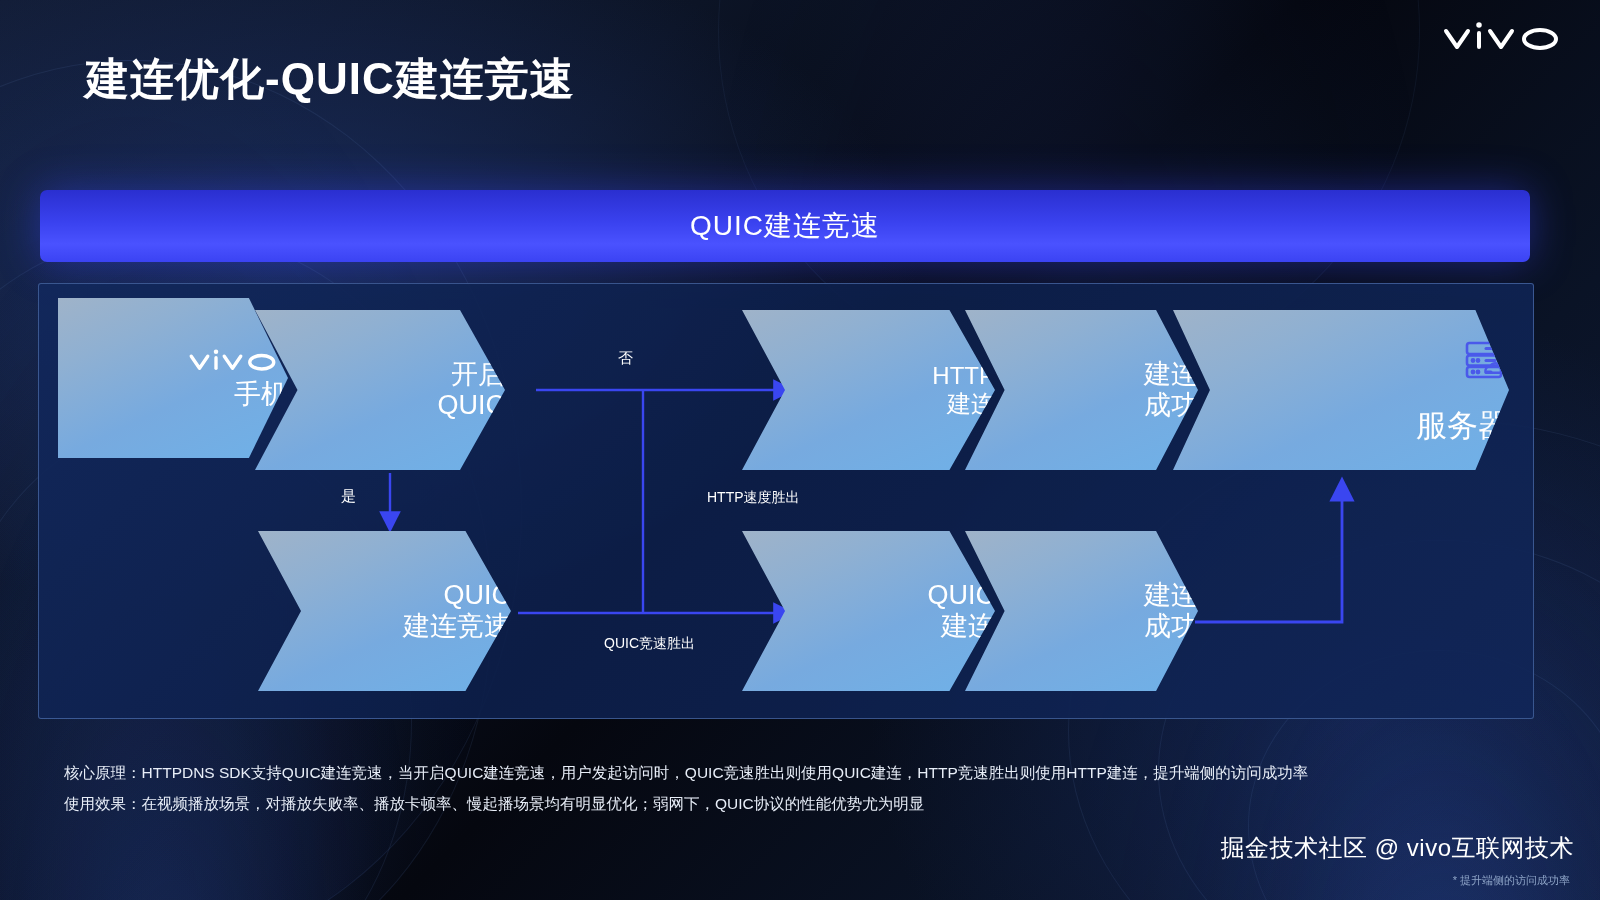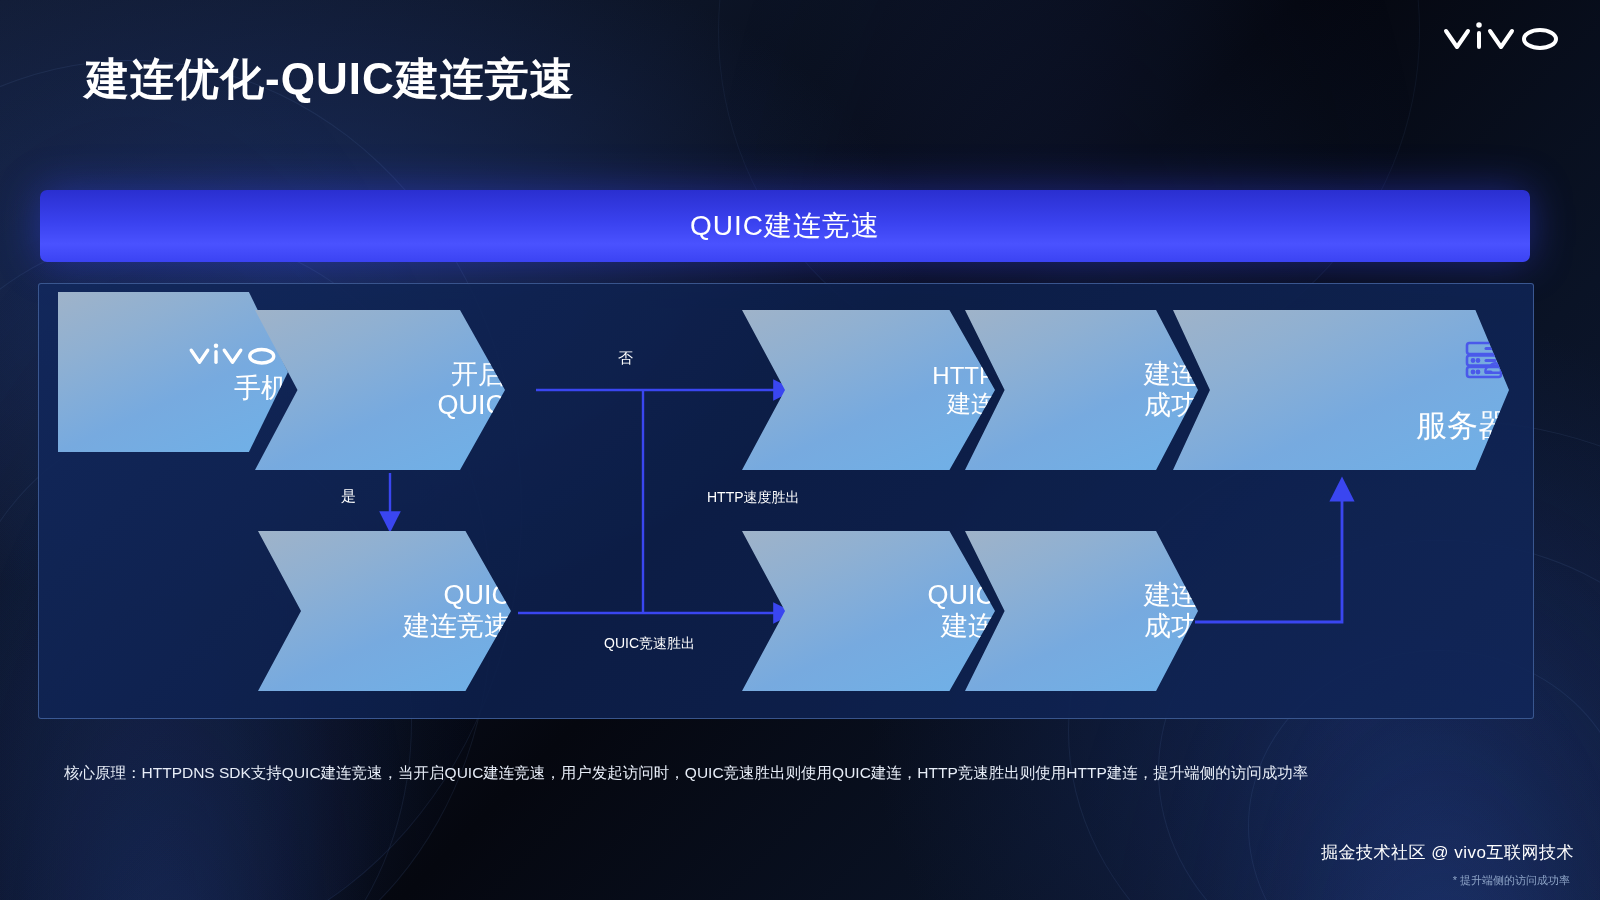--- a/index.html
+++ b/index.html
@@ -79,21 +79,21 @@
     position: absolute;
     display: flex; flex-direction: column;
     align-items: flex-end; justify-content: center;
     color: #ffffff;
     text-align: center;
     line-height: 1.16;
     background: linear-gradient(155deg, #9fb3c9 0%, #8fb0d2 26%, #77aadf 60%, #6fb1e8 100%);
   }
   .chev .line { display:block; white-space: nowrap; }
   .chev-phone {
-    left: 58px; top: 292px; width: 230px; height: 160px;
+    left: 58px; top: 298px; width: 230px; height: 160px;
     clip-path: polygon(0 0, 83% 0, 100% 50%, 83% 100%, 0 100%);
     font-size: 27px;
   }
   .chev-start {
     left: 255px; top: 310px; width: 250px; height: 160px;
     clip-path: polygon(0 0, 82% 0, 100% 50%, 82% 100%, 0 100%, 17% 50%);
     font-size: 27px;
   }
   .chev-http {
     left: 742px; top: 310px; width: 253px; height: 160px;
@@ -143,21 +143,21 @@
   
   .notes {
     position: absolute; left: 64px; top: 757px;
     color: #e8eef8; font-size: 15.5px; line-height: 2.0;
   }
   .notes .note-line { white-space: nowrap; }
 
   
   .footer-brand {
     position: absolute; right: 26px; bottom: 36px;
-    color: #ffffff; font-size: 17px; letter-spacing: 0.5px;
+    color: #ffffff; font-size: 24px; letter-spacing: 0.5px;
     white-space: nowrap;
   }
   .footer-src {
     position: absolute; right: 30px; bottom: 12px;
     color: #8fa5c8; font-size: 11px; white-space: nowrap;
   }
 </style>
 </head>
 <body>
 
@@ -283,18 +283,19 @@
     <span class="line">建连</span>
   </div>
 
   <div class="chev chev-ok-bot">
     <span class="line">建连</span>
     <span class="line">成功</span>
   </div>
 
   <div class="notes">
     <div class="note-line">核心原理：HTTPDNS SDK支持QUIC建连竞速，当开启QUIC建连竞速，用户发起访问时，QUIC竞速胜出则使用QUIC建连，HTTP竞速胜出则使用HTTP建连，提升端侧的访问成功率</div>
+    <div class="note-line">使用效果：在视频播放场景，对播放失败率、播放卡顿率、慢起播场景均有明显优化；弱网下，QUIC协议的性能优势尤为明显</div>
   </div>
 
   <div class="footer-brand">掘金技术社区 @ vivo互联网技术</div>
   <div class="footer-src">* 提升端侧的访问成功率</div>
 
 </div>
 
 </body></html>

